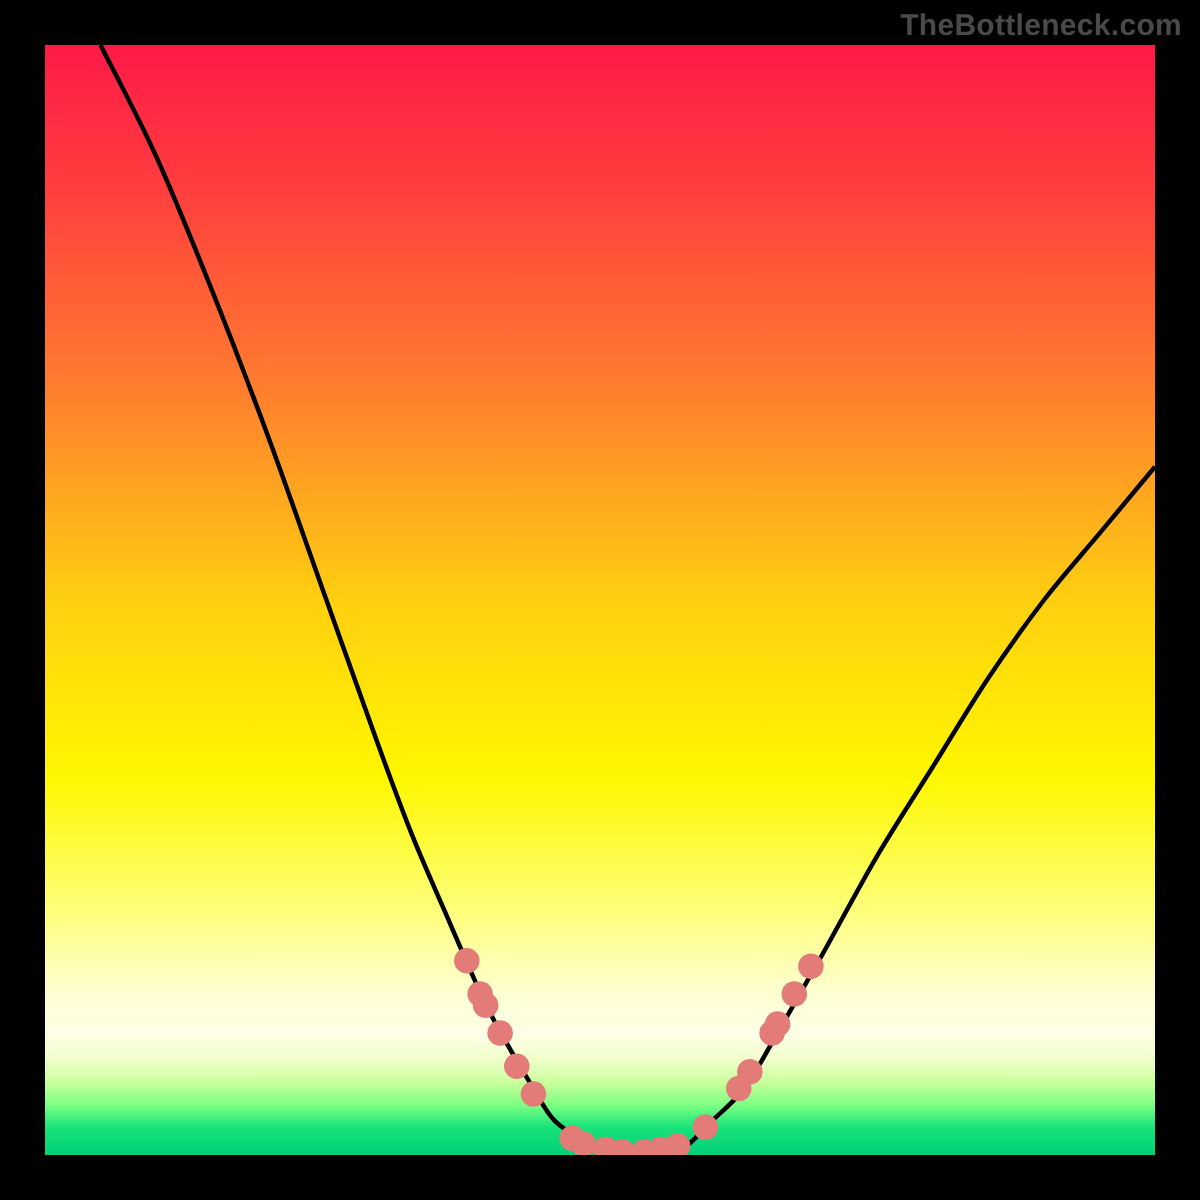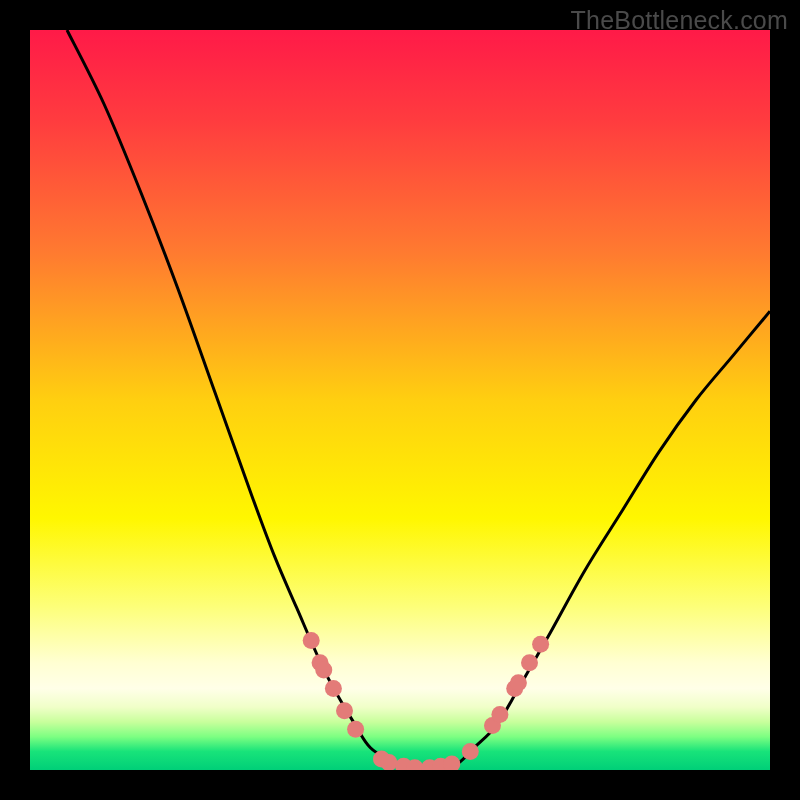--- a/index.html
+++ b/index.html
@@ -21,22 +21,22 @@
   }
   .gradient {
     position: absolute;
     left: 0; top: 0; right: 0; bottom: 0;
   }
   .watermark {
     position: absolute;
     top: 6px;
     right: 12px;
     color: #4a4a4a;
-    font-size: 25px;
-    font-weight: 400;
+    font-size: 20px;
+    font-weight: 700;
     letter-spacing: 0.2px;
   }
   svg.curve {
     position: absolute;
     left: 0; top: 0;
     width: 740px;
     height: 740px;
   }
 </style>
 </head>

